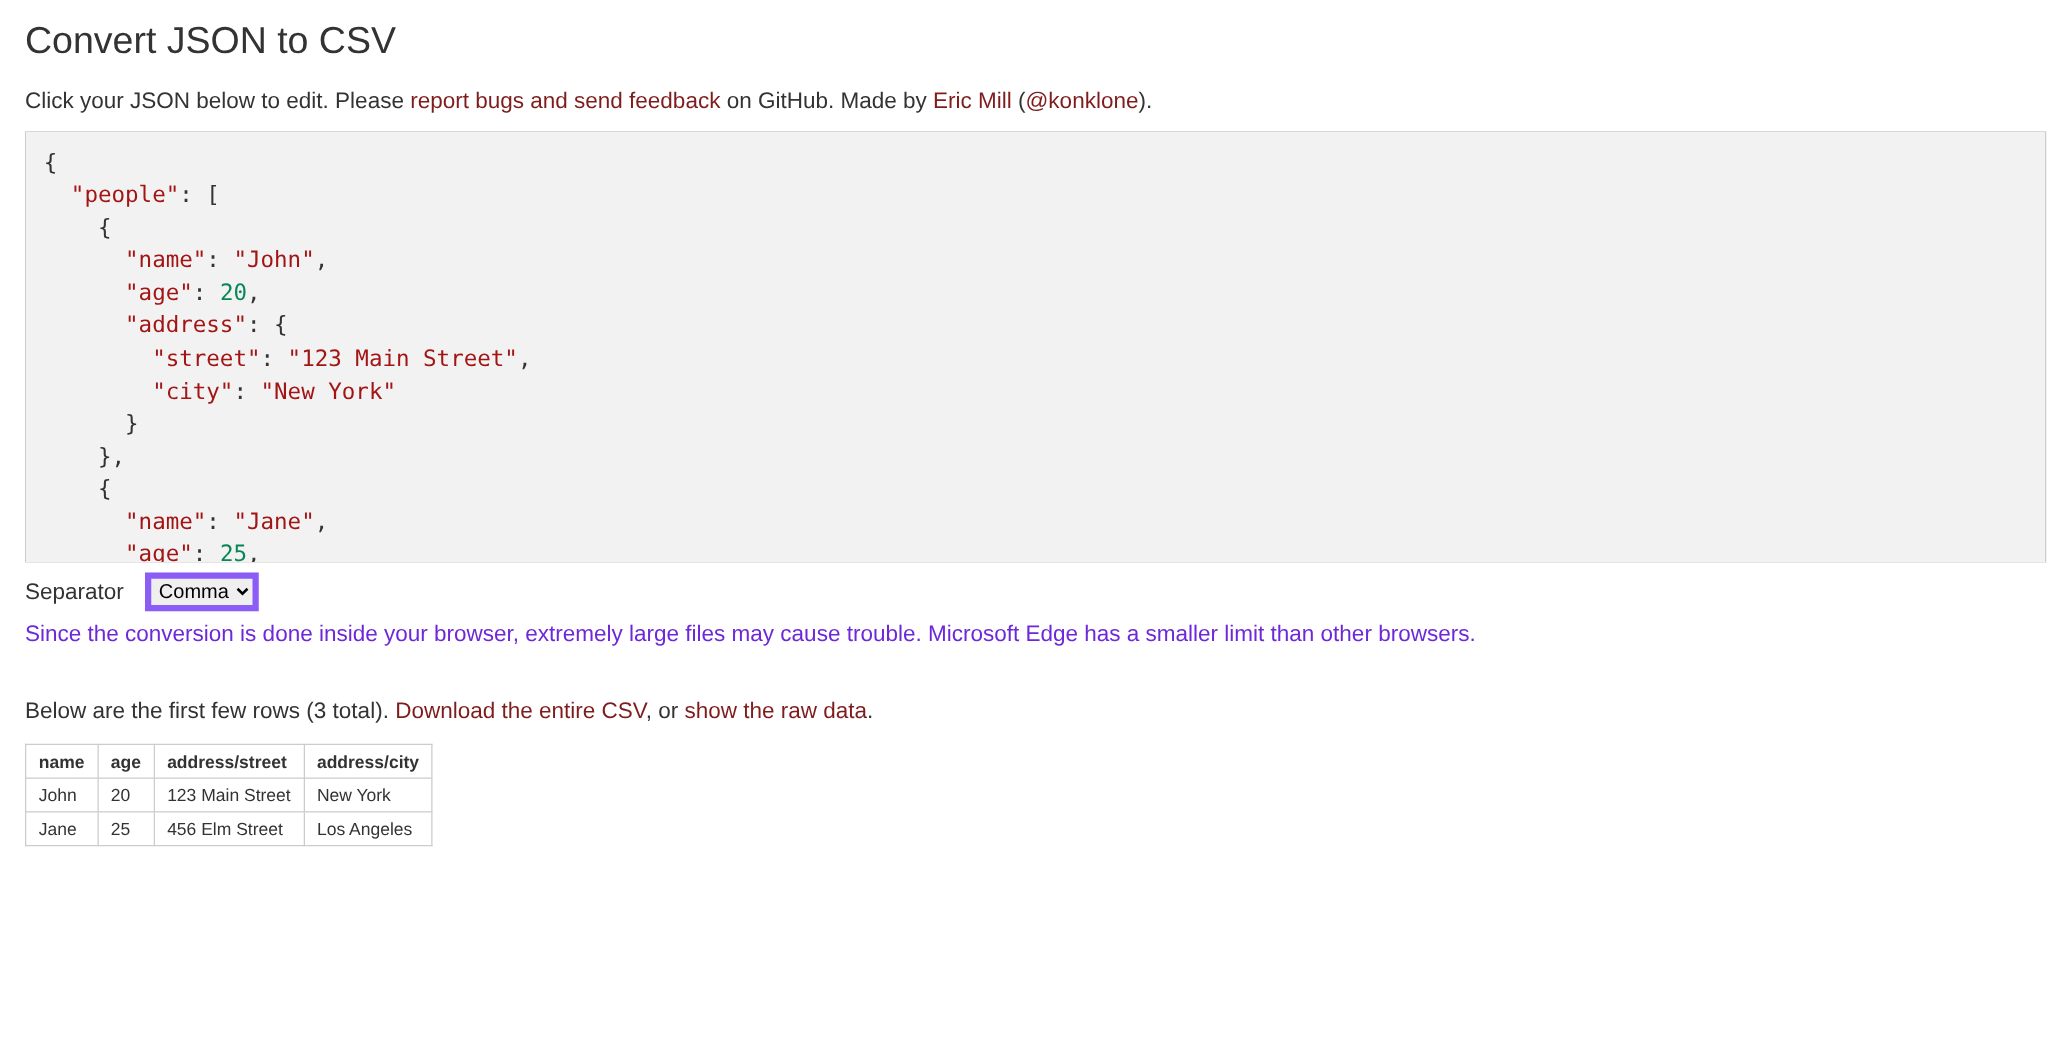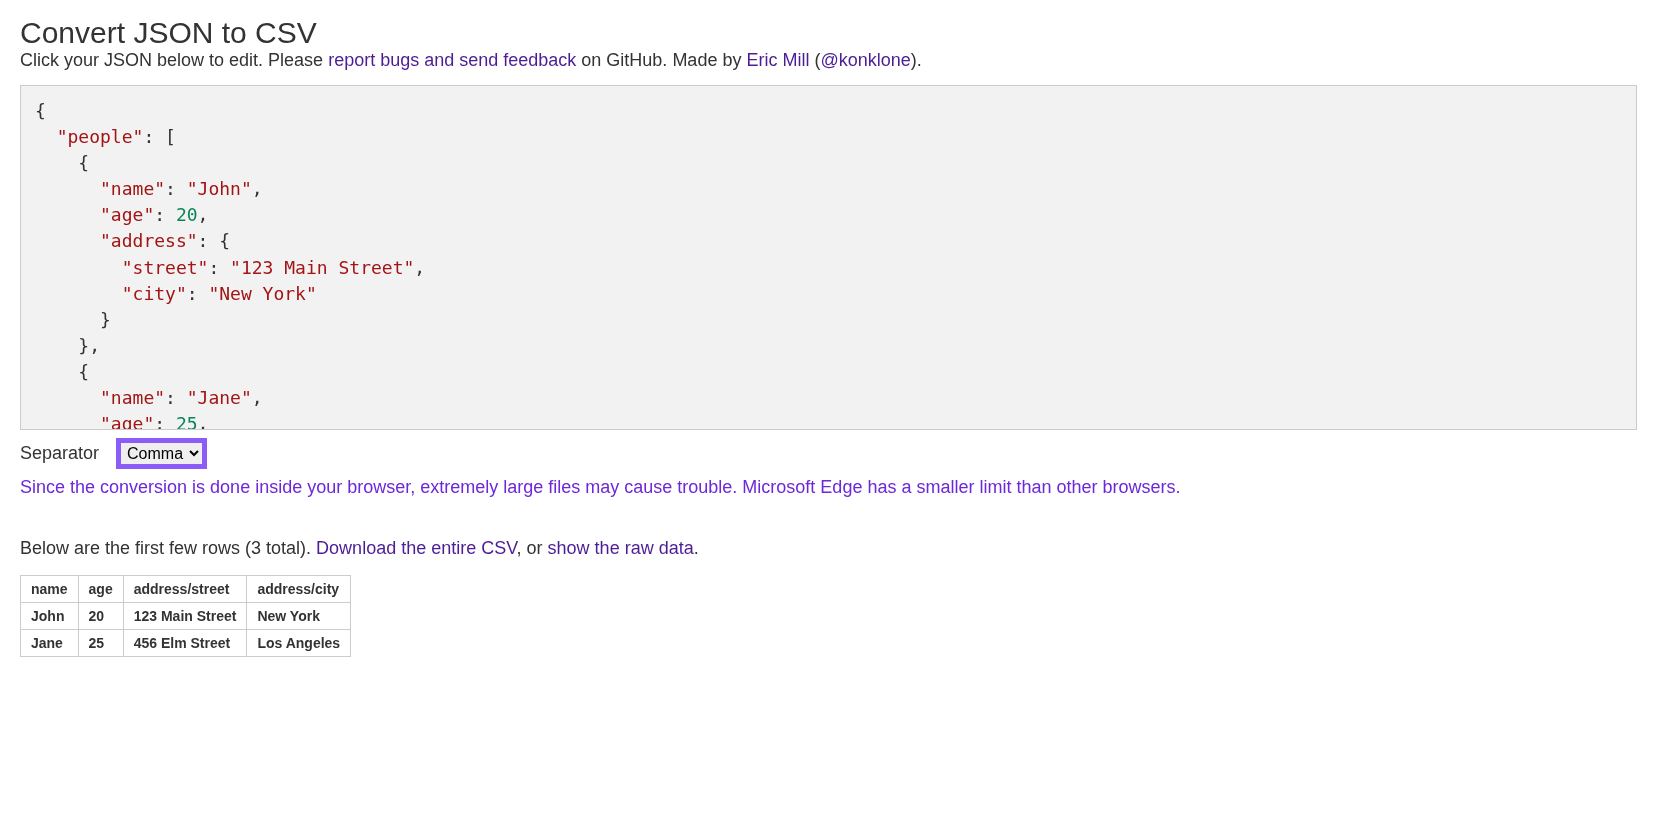--- a/index.html
+++ b/index.html
@@ -11,29 +11,29 @@
       font-family: -apple-system, BlinkMacSystemFont, "Segoe UI", Helvetica, Arial, sans-serif;
       font-size: 18px;
       color: #333;
       padding: 16px 20px;
       background: #fff;
     }
     h1 {
       font-size: 30px;
       font-weight: 500;
       color: #333;
-      margin-bottom: 0;
+      margin-bottom: 20px;
     }
     .intro {
       font-size: 18px;
       margin-bottom: 14px;
       color: #333;
     }
     a {
-      color: #4c1d95;
+      color: #7f1d1d;
       text-decoration: none;
     }
     .editor-wrap {
       border: 1px solid #ccc;
       background: #f2f2f2;
       padding: 12px 14px;
       height: 345px;
       overflow-y: scroll;
       position: relative;
       margin-bottom: 8px;
@@ -74,21 +74,21 @@
     }
     table.data {
       border-collapse: collapse;
       font-size: 14px;
     }
     table.data th,
     table.data td {
       border: 1px solid #ccc;
       padding: 5px 10px;
       text-align: left;
-      font-weight: bold;
+      font-weight: normal;
     }
     table.data th {
       font-weight: 700;
     }
     
     .editor-wrap::-webkit-scrollbar {
       width: 16px;
     }
     .editor-wrap::-webkit-scrollbar-track {
       background: #f1f1f1;

